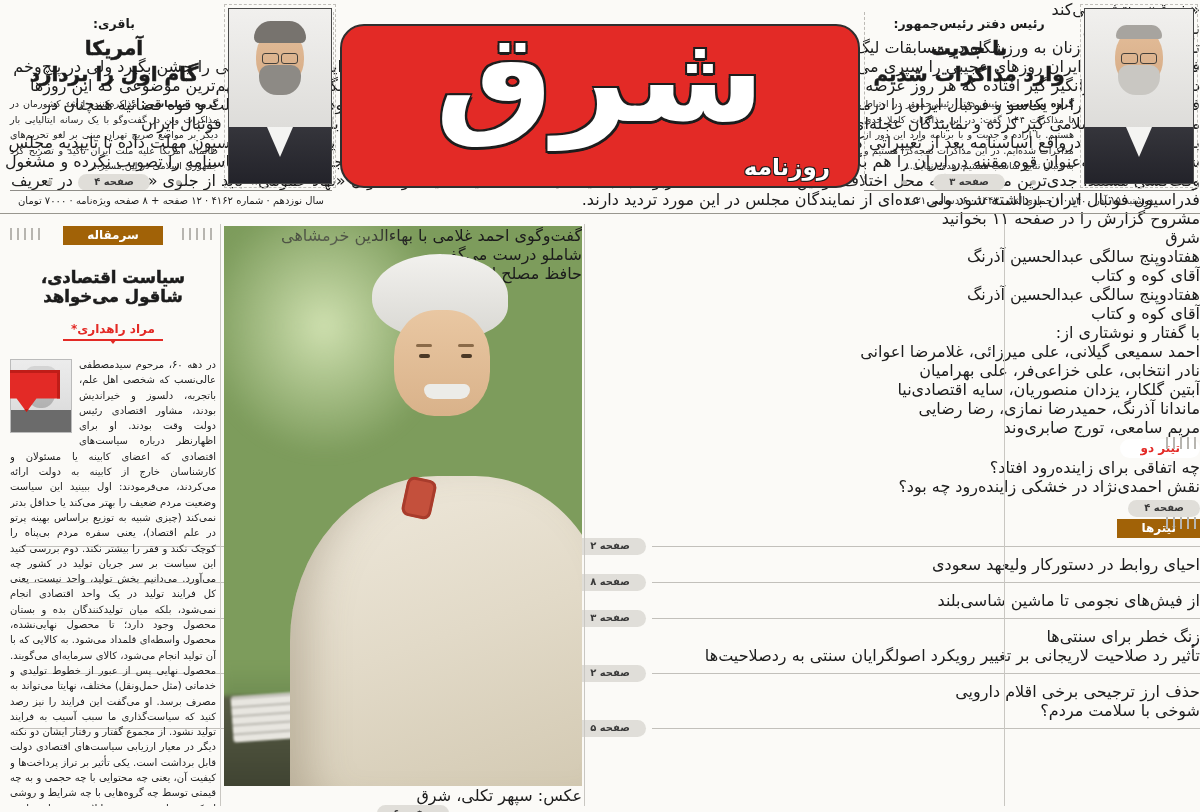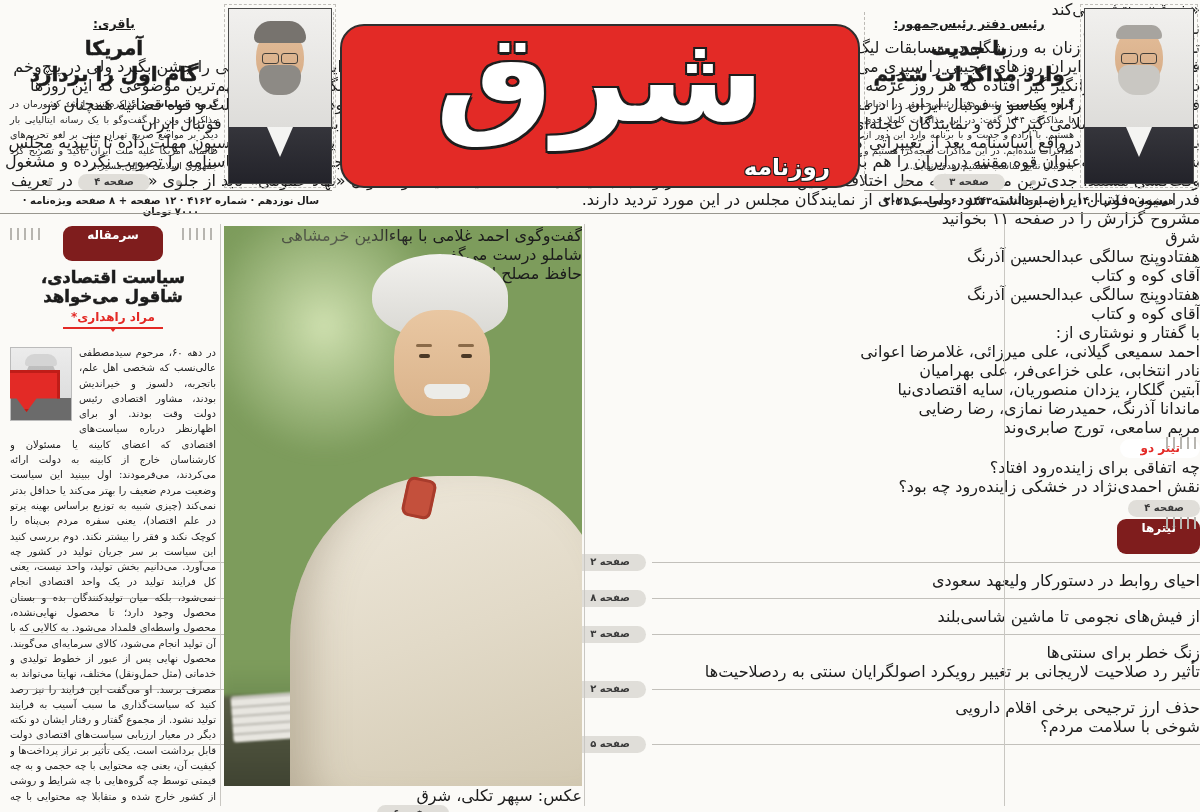--- a/index.html
+++ b/index.html
@@ -31,47 +31,47 @@
   .p-hair { position:absolute; left:50%; transform:translateX(-50%); top:12px; width:52px; height:22px; background:#77736e; border-radius:26px 26px 8px 8px; }
   .p-hair.balding { width:46px; height:14px; top:16px; background:#a7a49f; }
   .p-beard { position:absolute; left:50%; transform:translateX(-50%); top:56px; width:42px; height:30px; background:#8d8a85; border-radius:10px 10px 18px 18px; }
   .p-beard.white { background:#c9c7c2; }
   .p-glasses { position:absolute; left:50%; transform:translateX(-50%); top:44px; width:38px; height:9px; }
   .p-glasses::before,.p-glasses::after { content:""; position:absolute; top:0; width:15px; height:9px; border:1.5px solid #44403b; border-radius:3px; }
   .p-glasses::before { right:1px; } .p-glasses::after { left:1px; }
   .p-suit { position:absolute; bottom:0; left:0; right:0; height:56px; background:linear-gradient(#35353b,#23232a); }
   .p-shirt { position:absolute; bottom:26px; left:50%; transform:translateX(-50%); width:26px; height:30px; background:#f4f4f2; clip-path:polygon(0 0,100% 0,50% 100%); }
   .hdr-txt { flex:1; display:flex; flex-direction:column; text-align:center; }
-  .hdr-kicker { font-size:12.5px; font-weight:bold; margin-top:8px;text-decoration:underline; }
+  .hdr-kicker { font-size:12.5px; font-weight:bold; margin-top:8px; }
   .hdr-head { font-size:20px; line-height:26px; margin-top:4px; }
   .hdr-body { font-size:9.6px; line-height:15.6px; text-align:justify; margin-top:9px; color:#222; }
   .hdr-body .lead-in { font-weight:bold;margin-top:24px; }
   .hdr-pill-row { margin-top:auto; display:flex; align-items:center; justify-content:center; gap:26px; padding-bottom:2px; }
 
   #logo { position:absolute; left:336px; top:8px; width:528px; height:184px; }
   .logo-box { position:absolute; left:4px; right:4px; top:16px; bottom:4px; background:#e32a26; border:2px solid #2f2f2f; border-radius:24px; }
   .logo-word { position:absolute; width:100%; text-align:center; top:-26px; font-size:122px; line-height:1.6; font-weight:bold; color:#ffffff;
     text-shadow:2px 2px 0 #1d1d1d,-2px -2px 0 #1d1d1d,2px -2px 0 #1d1d1d,-2px 2px 0 #1d1d1d,0 3px 0 #1d1d1d; transform:scaleX(1.08); }
   .logo-sub { position:absolute; right:34px; bottom:12px; font-size:23px; font-weight:bold; color:#fff;
     text-shadow:1px 1px 0 #1d1d1d,-1px -1px 0 #1d1d1d,1px -1px 0 #1d1d1d,-1px 1px 0 #1d1d1d; }
 
   .dateline { position:absolute; top:190px; border-top:1px solid #8f8d88; padding-top:4px;
-    font-size:10px; font-weight:bold; text-align:center; color:#1c1c1c; }
+    font-size:10px; font-weight:normal; text-align:center; color:#1c1c1c; }
   #dateline-left { left:10px; width:322px; }
   #dateline-right { left:864px; width:330px; }
   #hdr-rule { position:absolute; left:0; top:213px; width:1200px; border-top:1px solid #99978f; }
 
   
   #editorial { position:absolute; left:10px; top:224px; width:206px; height:582px; overflow:hidden; }
   .label-row { position:relative; height:20px; text-align:center; }
-  .pill-red { background:#7f1d1d; color:#fff; font-size:12px; font-weight:bold; padding:3px 24px 20px; border-radius:9px; }
+  .pill-red { background:#a16207; color:#fff; font-size:12px; font-weight:bold; padding:3px 24px 4px; border-radius:0; }
   .pill-white-red { background:#fff; color:#e32a26; font-size:12px; font-weight:bold; padding:3px 20px 4px; border-radius:11px; }
   #editorial .hatch.h-l { left:0; top:4px; } #editorial .hatch.h-r { right:0; top:4px; }
   .ed-head { font-size:16.5px; text-align:center; margin-top:24px; }
-  .ed-author-row { text-align:center; }
+  .ed-author-row { text-align:center; margin-top:12px; }
   .ed-author { position:relative; display:inline-block; color:#e32a26; font-size:12px; font-weight:bold;
     border-bottom:2px solid #e32a26; padding:0 8px 3px; }
   .ed-author::after { content:""; position:absolute; bottom:-9px; left:50%; transform:translateX(-50%);
     border:4px solid transparent; border-top:5px solid #e32a26; }
   .ed-body { margin-top:16px; font-size:10px; line-height:15.3px; text-align:justify; color:#222; }
   .ed-photo { float:left; width:62px; height:74px; margin:2px 7px 2px 0; position:relative; overflow:hidden;
     border:1px solid #bbb; background:linear-gradient(#ececea,#d8d7d4); filter:grayscale(1); }
   .ed-photo .p-head { width:30px; height:38px; top:10px; }
   .ed-photo .p-hair { width:32px; height:12px; top:6px; background:#d6d4d0; }
   .ed-photo .p-suit { height:22px; background:#6b6b70; }

